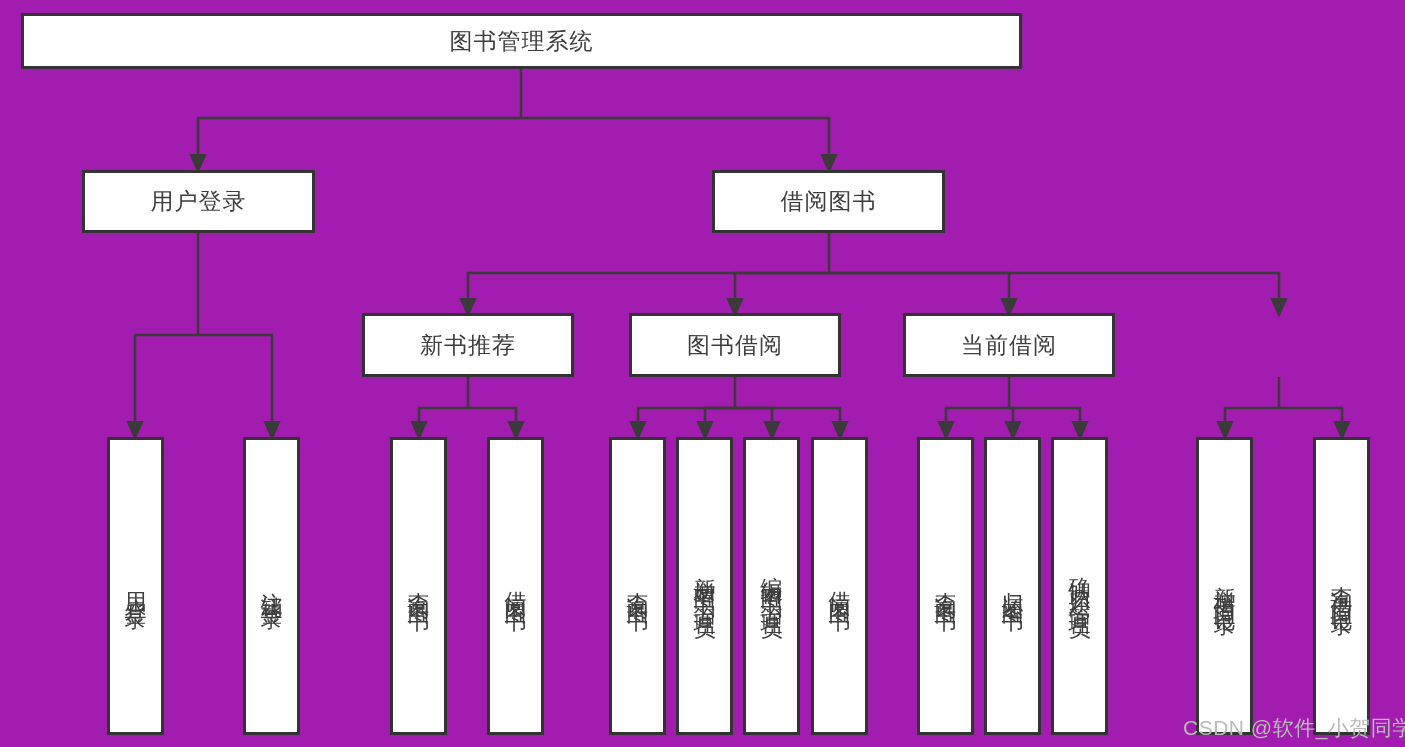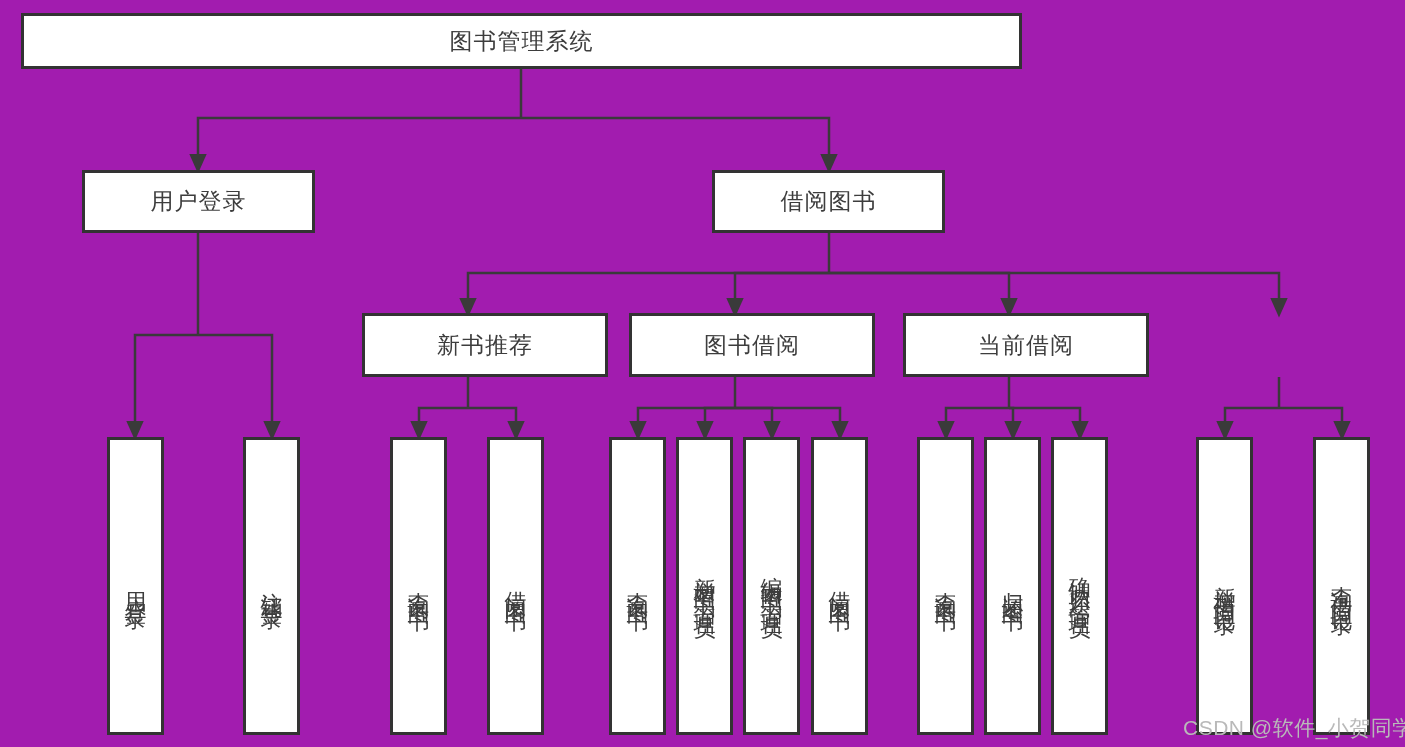--- a/index.html
+++ b/index.html
@@ -38,21 +38,21 @@
     letter-spacing: 1px;
     white-space: nowrap;
   }
   .node.root {
     left: 21px; top: 13px; width: 1001px; height: 56px;
   }
   .node.lvl2 {
     top: 170px; width: 233px; height: 63px;
   }
   .node.lvl3 {
-    top: 313px; width: 246px; height: 64px;
+    top: 313px; width: 212px; height: 64px;
   }
   .node.leaf {
     top: 437px; width: 57px; height: 298px;
     writing-mode: vertical-rl;
     text-orientation: mixed;
     font-size: 22px;
     letter-spacing: 6px;
     line-height: 1;
     overflow: hidden;
   }

